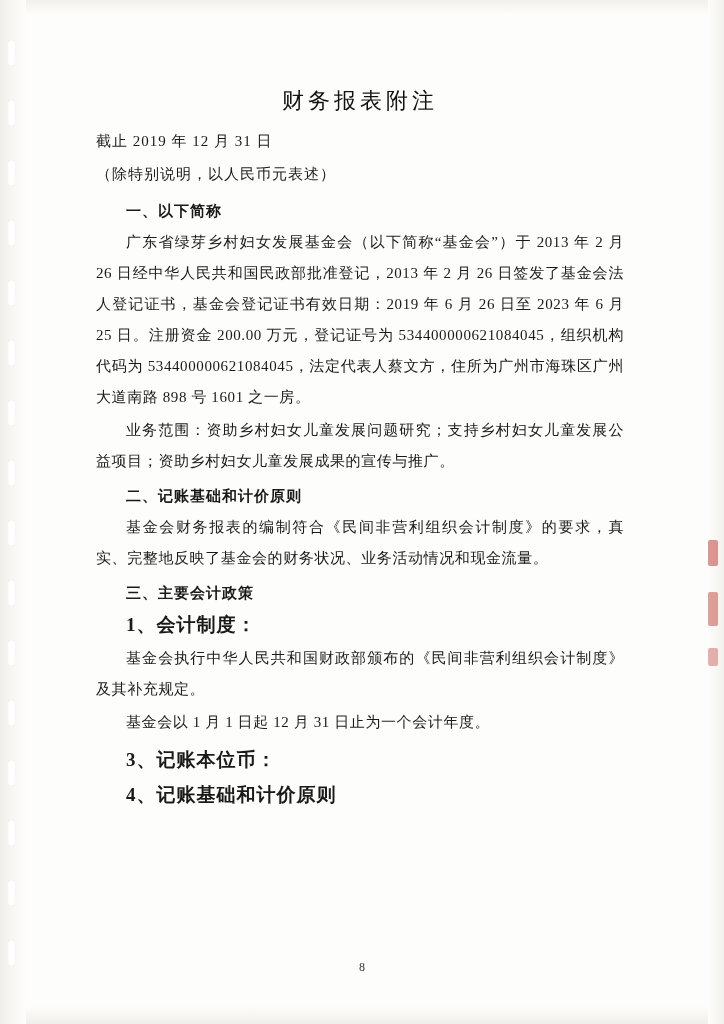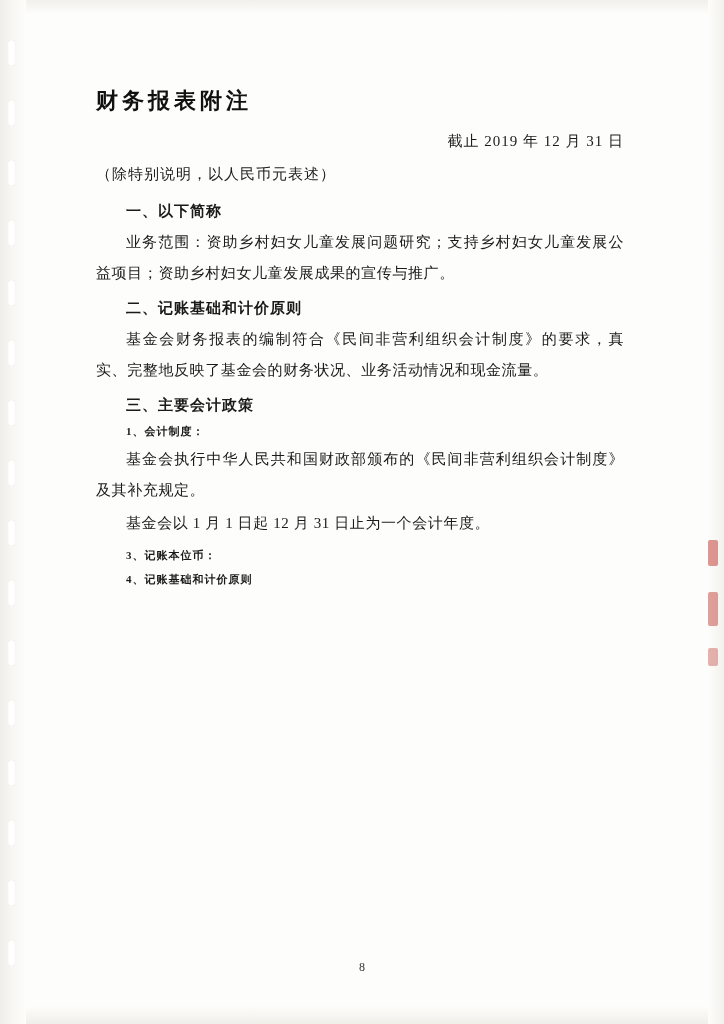--- a/index.html
+++ b/index.html
@@ -76,28 +76,29 @@
   .stamp-mark.m3 { top: 648px; height: 18px; opacity: 0.4; }
 
   .content {
     position: absolute;
     left: 96px;
     top: 86px;
     width: 528px;
   }
 
   .doc-title {
+    text-align: center;
     font-size: 22px;
-    font-weight: bold;
+    font-weight: normal;
     letter-spacing: 4px;
     margin: 0 0 16px 0;
     color: #111;
   }
   .doc-subtitle {
-    text-align: right;
+    text-align: left;
     font-size: 15px;
     margin: 0 0 14px 0;
     letter-spacing: 1px;
     color: #1a1a1a;
   }
   .doc-note {
     text-align: left;
     font-size: 15px;
     margin: 0 0 18px 0;
     letter-spacing: 1px;
@@ -105,21 +106,21 @@
   }
 
   .section-heading {
     font-size: 15px;
     font-weight: bold;
     margin: 10px 0 6px 0;
     text-indent: 30px;
     letter-spacing: 1px;
   }
   .sub-heading {
-    font-size: 11px;
+    font-size: 19px;
     font-weight: bold;
     margin: 9px 0 5px 0;
     text-indent: 30px;
     letter-spacing: 1px;
   }
   .para {
     font-size: 15px;
     line-height: 31px;
     margin: 0 0 2px 0;
     text-indent: 30px;
@@ -170,20 +171,21 @@
   <div class="stamp-mark m2"></div>
   <div class="stamp-mark m3"></div>
 
   <div class="content">
 
     <h1 class="doc-title">财务报表附注</h1>
     <div class="doc-subtitle">截止 2019 年 12 月 31 日</div>
     <div class="doc-note">（除特别说明，以人民币元表述）</div>
 
     <div class="section-heading">一、以下简称</div>
+    <p class="para">广东省绿芽乡村妇女发展基金会（以下简称“基金会”）于 2013 年 2 月 26 日经中华人民共和国民政部批准登记，2013 年 2 月 26 日签发了基金会法人登记证书，基金会登记证书有效日期：2019 年 6 月 26 日至 2023 年 6 月 25 日。注册资金 200.00 万元，登记证号为 534400000621084045，组织机构代码为 534400000621084045，法定代表人蔡文方，住所为广州市海珠区广州大道南路 898 号 1601 之一房。</p>
     <p class="para">业务范围：资助乡村妇女儿童发展问题研究；支持乡村妇女儿童发展公益项目；资助乡村妇女儿童发展成果的宣传与推广。</p>
 
     <div class="section-heading">二、记账基础和计价原则</div>
     <p class="para">基金会财务报表的编制符合《民间非营利组织会计制度》的要求，真实、完整地反映了基金会的财务状况、业务活动情况和现金流量。</p>
 
     <div class="section-heading">三、主要会计政策</div>
 
     <div class="sub-heading">1、会计制度：</div>
     <p class="para">基金会执行中华人民共和国财政部颁布的《民间非营利组织会计制度》及其补充规定。</p>
 

